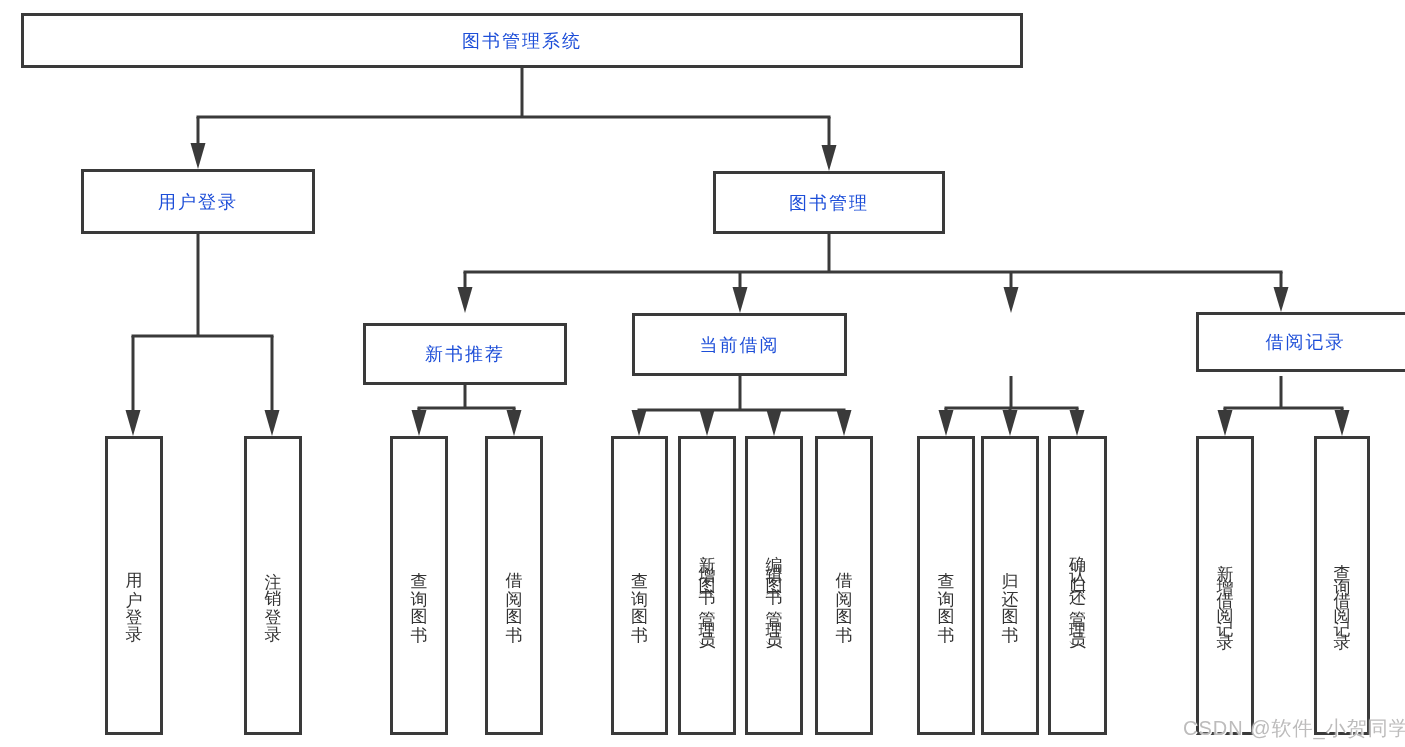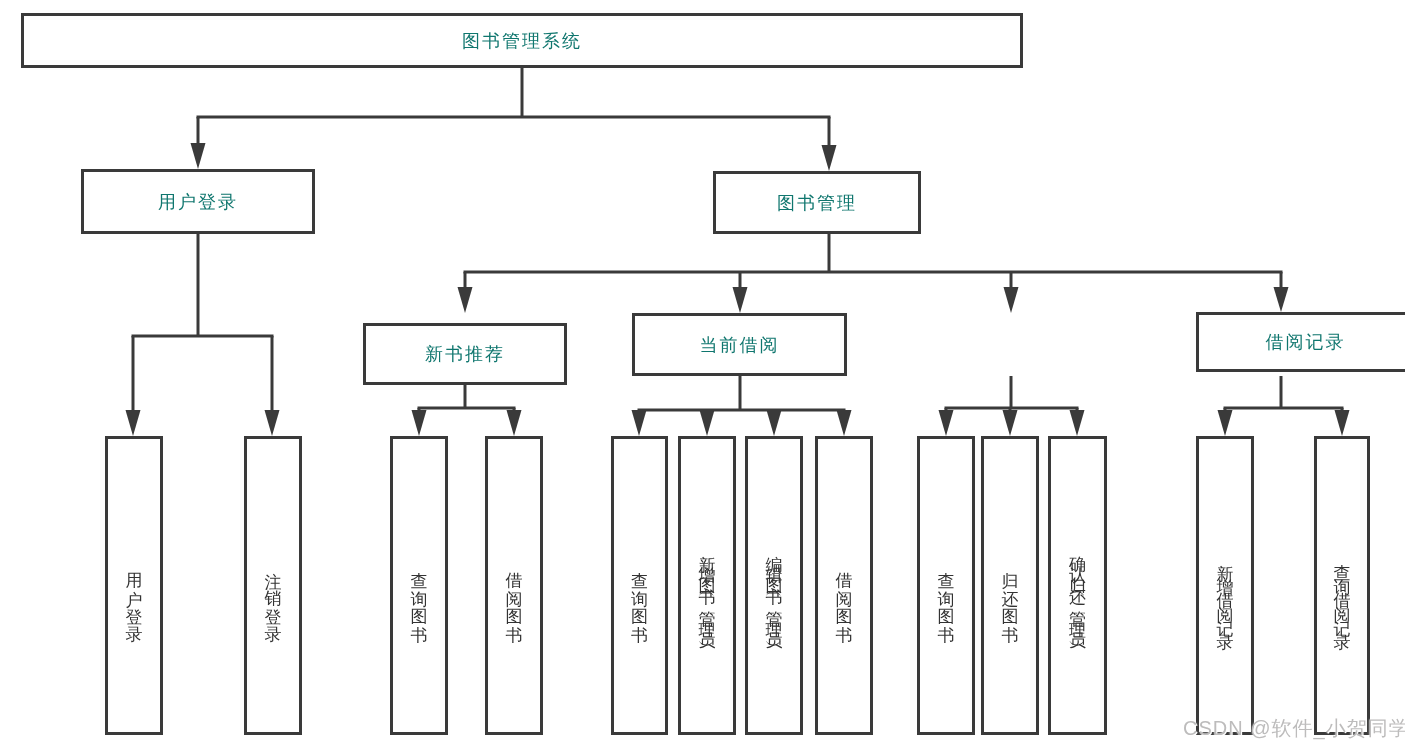--- a/index.html
+++ b/index.html
@@ -5,26 +5,26 @@
   html, body { margin: 0; padding: 0; background: #ffffff; }
   body { width: 1405px; height: 747px; overflow: hidden;
          font-family: "Liberation Sans", sans-serif; }
   .canvas { position: relative; width: 1405px; height: 747px; background: #ffffff; }
 
   .connectors { position: absolute; left: 0; top: 0; z-index: 0; pointer-events: none; }
 
   .node { position: absolute; box-sizing: border-box; border: 3px solid #3a3a3a;
           background: #ffffff; display: flex; align-items: center; justify-content: center;
           z-index: 1; }
-  .node span { color: #0f766e; font-size: 18px; letter-spacing: 2px; white-space: nowrap; }
+  .node span { color: #1d4ed8; font-size: 18px; letter-spacing: 2px; white-space: nowrap; }
 
   
   .n-root      { left: 21px;   top: 13px;  width: 1002px; height: 55px; }
   .n-userlogin { left: 81px;   top: 169px; width: 234px;  height: 65px; }
-  .n-bookmgmt  { left: 713px;  top: 171px; width: 208px;  height: 63px; }
+  .n-bookmgmt  { left: 713px;  top: 171px; width: 232px;  height: 63px; }
   .n-newrec    { left: 363px;  top: 313px; width: 204px;  height: 62px; margin-top: 10px; }
   .n-borrow    { left: 632px;  top: 313px; width: 215px;  height: 63px; }
   .n-current   { left: 902px;  top: 313px; width: 218px;  height: 63px; }
   .n-records   { left: 1196px; top: 312px; width: 219px;  height: 60px; }
 
   
   .vnode { position: absolute; top: 436px; width: 58px; height: 299px;
            box-sizing: border-box; border: 3px solid #3a3a3a; background: #ffffff;
            display: flex; align-items: center; justify-content: center; z-index: 1; }
   .vnode span { writing-mode: vertical-rl; text-orientation: mixed;

